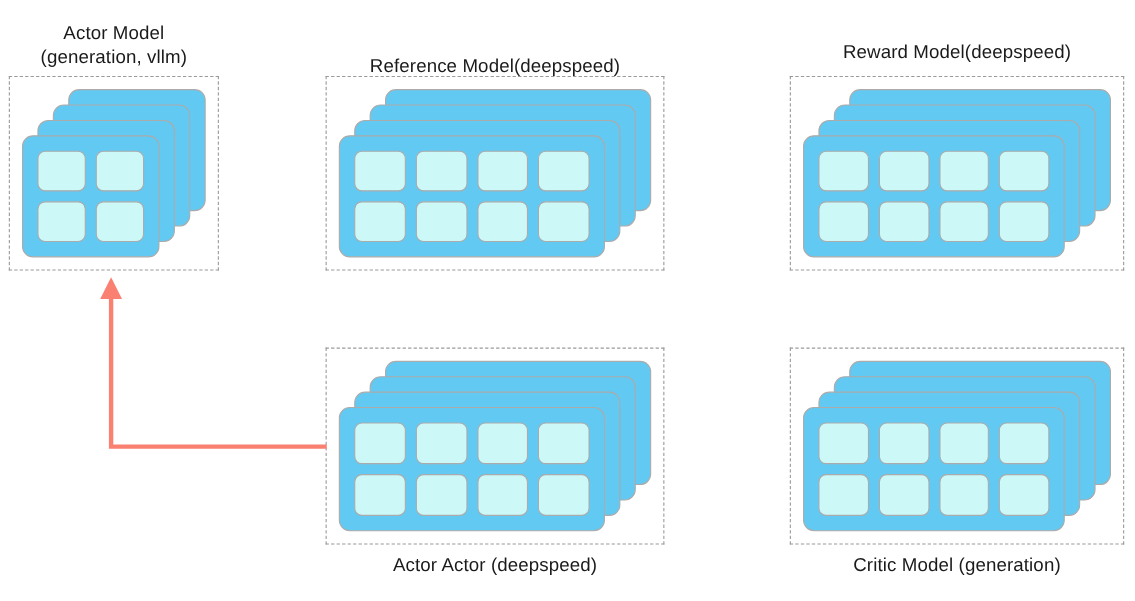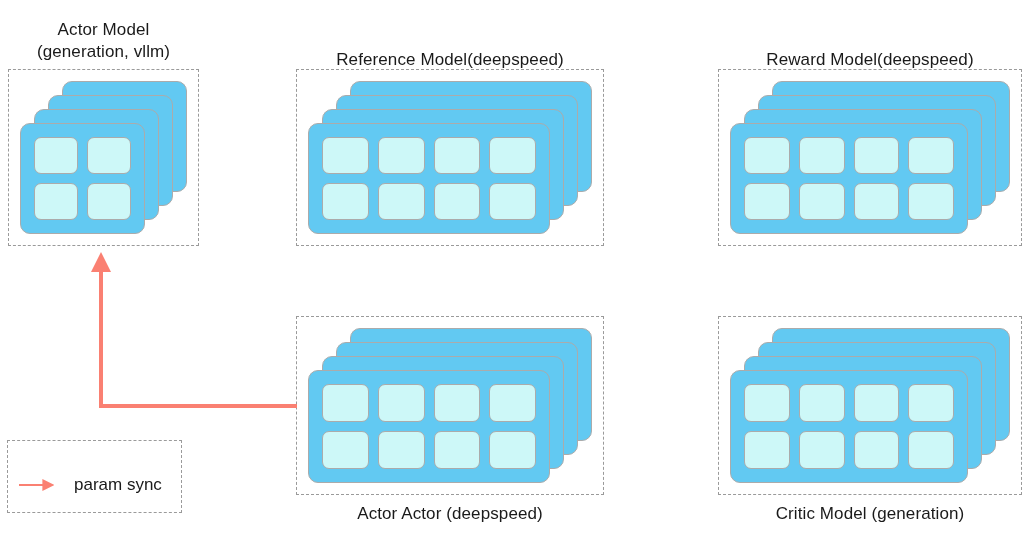--- a/index.html
+++ b/index.html
@@ -122,21 +122,21 @@
     <div class="card-grid" style="left: 322px; top: 137px; width: 214px; height: 83px; grid-template-columns: repeat(4, 1fr); grid-template-rows: repeat(2, 1fr); z-index: 11;">
       <div class="cell" style="background: rgb(205, 248, 248); border-color: rgb(171, 171, 171);"></div>
       <div class="cell" style="background: rgb(205, 248, 248); border-color: rgb(171, 171, 171);"></div>
       <div class="cell" style="background: rgb(205, 248, 248); border-color: rgb(171, 171, 171);"></div>
       <div class="cell" style="background: rgb(205, 248, 248); border-color: rgb(171, 171, 171);"></div>
       <div class="cell" style="background: rgb(205, 248, 248); border-color: rgb(171, 171, 171);"></div>
       <div class="cell" style="background: rgb(205, 248, 248); border-color: rgb(171, 171, 171);"></div>
       <div class="cell" style="background: rgb(205, 248, 248); border-color: rgb(171, 171, 171);"></div>
       <div class="cell" style="background: rgb(205, 248, 248); border-color: rgb(171, 171, 171);"></div>
     </div>
-    <div class="group-title" style="left: 718px; width: 304px; top: 49px;">Reward Model(deepspeed)</div>
+    <div class="group-title" style="left: 718px; width: 304px; top: 37px;">Reward Model(deepspeed)</div>
     <div class="dashed-box" style="left: 718px; top: 69px; width: 304px; height: 177px; border-color: rgb(154, 154, 154);"></div>
     <div class="stack"></div>
     <div class="card" style="left: 772px; top: 81px; width: 238px; height: 111px; background: rgb(98, 201, 242); border-color: rgb(171, 171, 171); z-index: 7;"></div>
     <div class="card" style="left: 758px; top: 95px; width: 238px; height: 111px; background: rgb(98, 201, 242); border-color: rgb(171, 171, 171); z-index: 8;"></div>
     <div class="card" style="left: 744px; top: 109px; width: 238px; height: 111px; background: rgb(98, 201, 242); border-color: rgb(171, 171, 171); z-index: 9;"></div>
     <div class="card" style="left: 730px; top: 123px; width: 238px; height: 111px; background: rgb(98, 201, 242); border-color: rgb(171, 171, 171); z-index: 10;"></div>
     <div class="card-grid" style="left: 744px; top: 137px; width: 210px; height: 83px; grid-template-columns: repeat(4, 1fr); grid-template-rows: repeat(2, 1fr); z-index: 11;">
       <div class="cell" style="background: rgb(205, 248, 248); border-color: rgb(171, 171, 171);"></div>
       <div class="cell" style="background: rgb(205, 248, 248); border-color: rgb(171, 171, 171);"></div>
       <div class="cell" style="background: rgb(205, 248, 248); border-color: rgb(171, 171, 171);"></div>
@@ -181,26 +181,13 @@
       <div class="cell" style="background: rgb(205, 248, 248); border-color: rgb(171, 171, 171);"></div>
     </div>
     <svg class="arrow-svg" viewBox="0 0 1032 546">
       <defs>
         <marker id="ah0" viewBox="0 0 10 10" refX="7" refY="5" markerWidth="5" markerHeight="5" orient="auto-start-reverse" markerUnits="strokeWidth">
           <path d="M 0 0 L 10 5 L 0 10 z" fill="#FA8072"></path>
         </marker>
       </defs>
       <path d="M 297 406 L 101 406 L 101 258" fill="none" stroke="#FA8072" stroke-width="4" stroke-linecap="butt" stroke-linejoin="miter" marker-end="url(#ah0)"></path>
     </svg>
-    <div id="legend-box" class="dashed-box" style="left: 7px; top: 440px; width: 175px; height: 73px; border-color: rgb(154, 154, 154);">
-      <div id="legend-row">
-        <svg class="legend-arrow" viewBox="0 0 48 16">
-          <defs>
-            <marker id="legend-ah" viewBox="0 0 10 10" refX="8" refY="5" markerWidth="6" markerHeight="6" orient="auto" markerUnits="strokeWidth">
-              <path d="M 0 0 L 10 5 L 0 10 z" fill="#FA8072"></path>
-            </marker>
-          </defs>
-          <path d="M 1 8 L 34 8" stroke="#FA8072" stroke-width="2" fill="none" marker-end="url(#legend-ah)"></path>
-        </svg>
-        <span id="legend-label">param sync</span>
-      </div>
-    </div>
   </div>
 
 </body></html>

